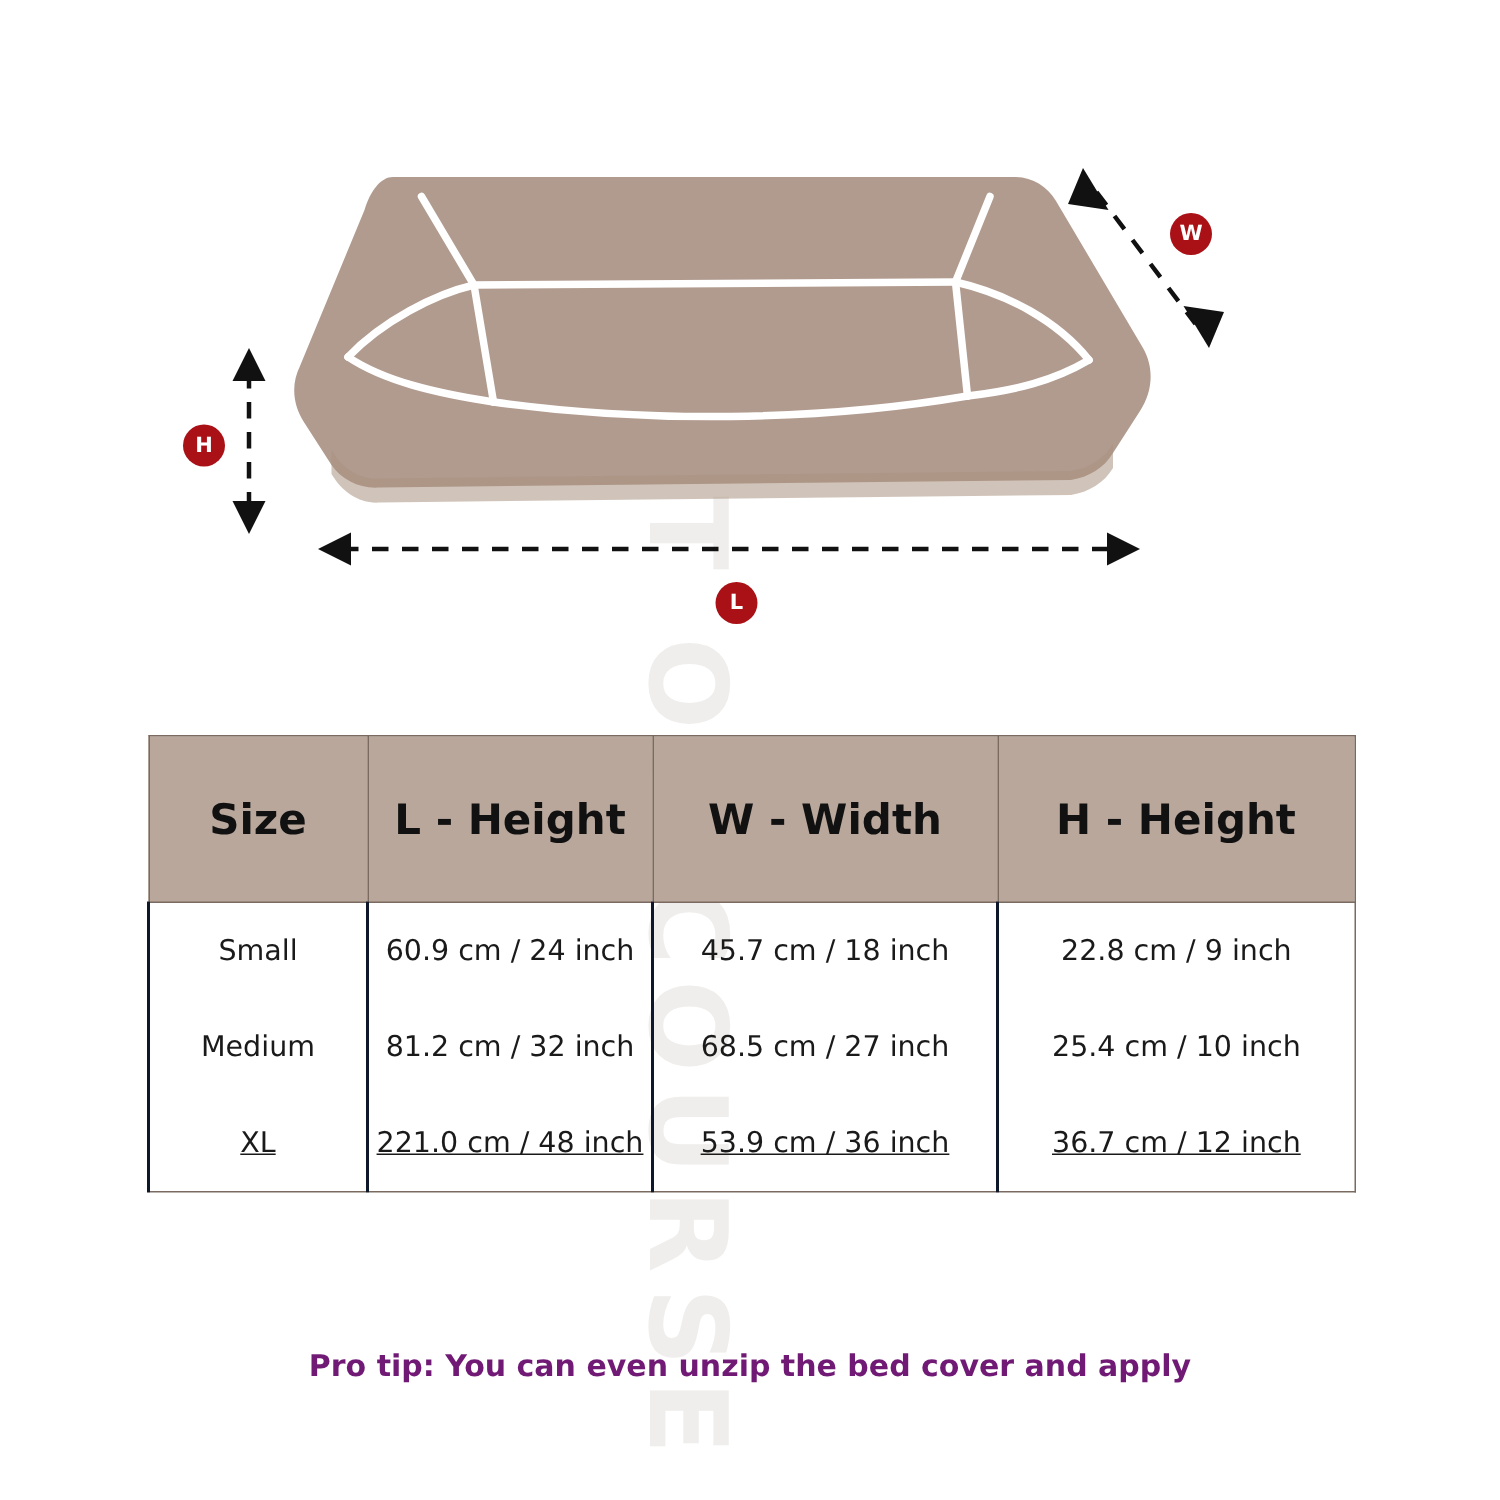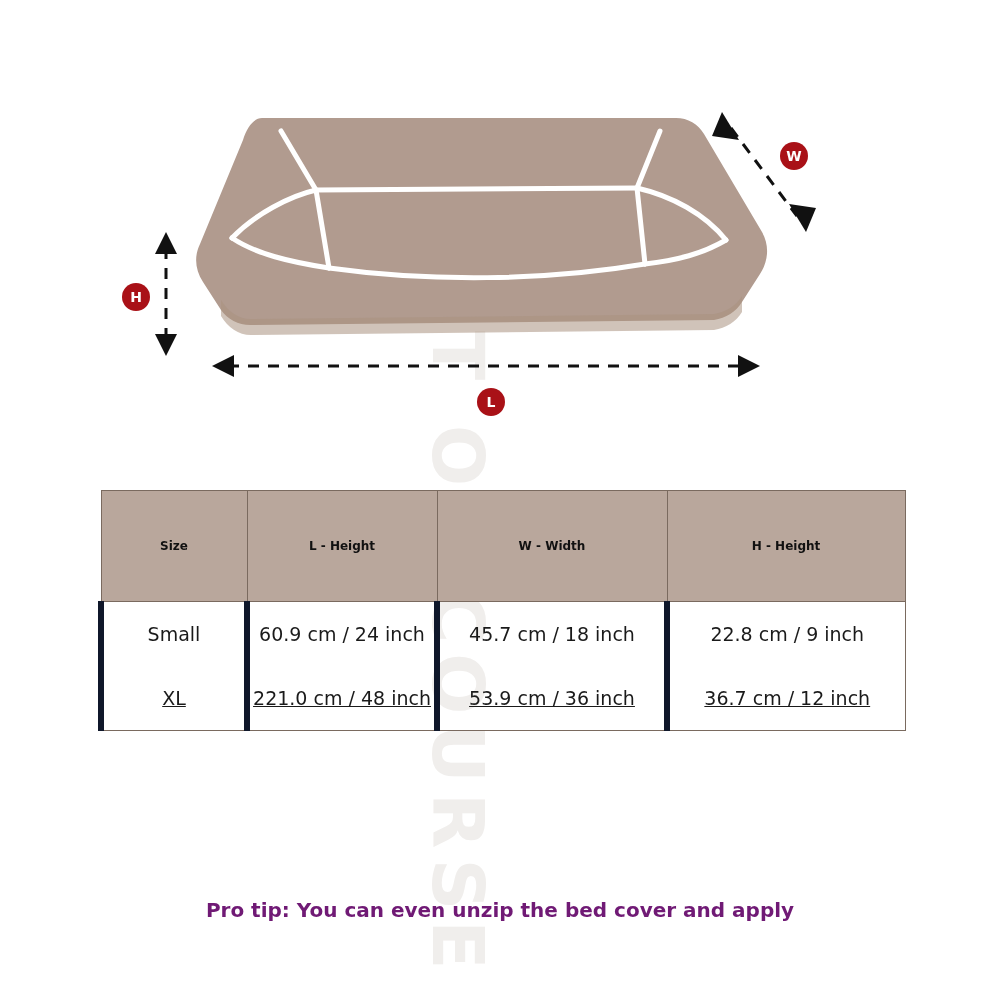--- a/index.html
+++ b/index.html
@@ -88,33 +88,33 @@
   }
   table.size-table th,
   table.size-table td {
     border: 1px solid #7a6a5f;
     text-align: center;
     font-family: "DejaVu Sans", sans-serif;
   }
   table.size-table thead th {
     background: #b9a79c;
     height: 108px;
-    font-size: 12px;
+    font-size: 28px;
     font-weight: bold;
     color: #111111;
   }
   table.size-table tbody td {
     height: 62px;
     font-size: 19px;
     font-weight: normal;
     color: #1a1a1a;
     background: transparent;
   }
   table.size-table tbody tr td {
-    border-left: 6px solid #0f172a;
+    border-left: 2px solid #0f172a;
     border-right: 1px solid #7a6a5f;
     border-top: none;
     border-bottom: none;
   }
   table.size-table tbody tr:last-child td {
     border-bottom: 1px solid #7a6a5f;
     text-decoration: underline;
   }
   .col-size { width: 146px; }
   .col-len  { width: 190px; }
@@ -207,20 +207,26 @@
         </tr>
       </thead>
       <tbody>
         <tr>
           <td>Small</td>
           <td>60.9 cm / 24 inch</td>
           <td>45.7 cm / 18 inch</td>
           <td>22.8 cm / 9 inch</td>
         </tr>
         <tr>
+          <td>Medium</td>
+          <td>81.2 cm / 32 inch</td>
+          <td>68.5 cm / 27 inch</td>
+          <td>25.4 cm / 10 inch</td>
+        </tr>
+        <tr>
           <td>XL</td>
           <td>221.0 cm / 48 inch</td>
           <td>53.9 cm / 36 inch</td>
           <td>36.7 cm / 12 inch</td>
         </tr>
       </tbody>
     </table>
   </div>
 
   <div class="protip">

